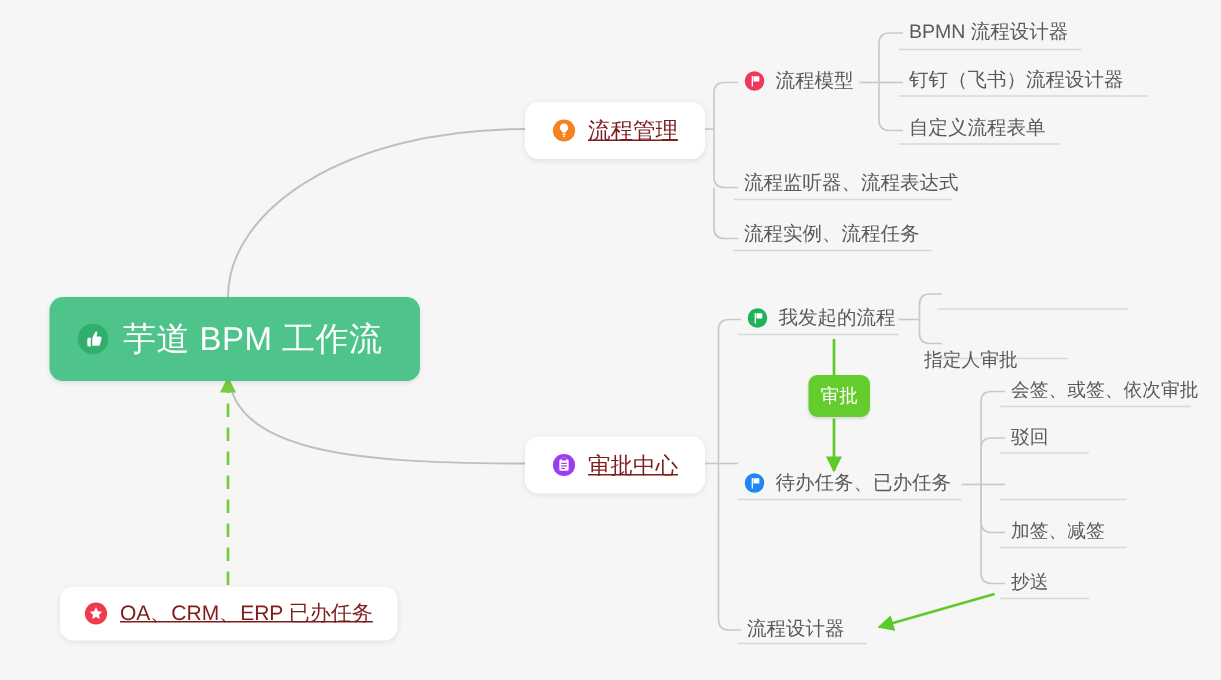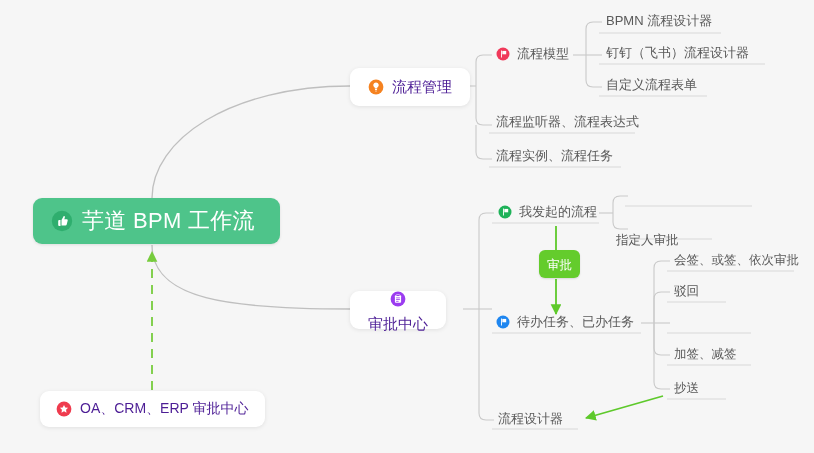--- a/index.html
+++ b/index.html
@@ -25,21 +25,21 @@
 
   
   .root-node {
     position: absolute;
     display: flex;
     align-items: center;
     gap: 9px;
     background: #4ec48a;
     border-radius: 9px;
     padding: 0 18px;
-    height: 46px;
+    height: 56px;
     box-shadow: 0 1px 3px rgba(0,0,0,0.10);
     box-sizing: border-box;
   }
   .root-label {
     color: #ffffff;
     font-size: 22px;
     letter-spacing: 0.3px;
     white-space: nowrap;
   }
 
@@ -51,22 +51,23 @@
     gap: 8px;
     background: #ffffff;
     border-radius: 9px;
     padding: 0 16px;
     height: 36px;
     box-shadow: 0 1px 4px rgba(0,0,0,0.09);
     box-sizing: border-box;
     white-space: nowrap;
   }
   .branch-label {
-    color: #4c1d95;
+    color: #7f1d1d;
     font-size: 14px;
+    text-decoration: underline;
   }
   .branch-node.big { height: 38px; padding: 0 18px; }
   .branch-node.big .branch-label { font-size: 15px; }
 
   
   .leaf-node {
     position: absolute;
     display: flex;
     align-items: center;
     gap: 7px;
@@ -220,21 +221,21 @@
     <span class="leaf-label">流程监听器、流程表达式</span>
   </div>
 
   <div class="leaf-node" style="left:602px; top:76px;">
     <span class="leaf-label">自定义流程表单</span>
   </div>
   <div class="leaf-node" style="left:492px; top:147px;">
     <span class="leaf-label">流程实例、流程任务</span>
   </div>
 
-  <div class="branch-node big" style="left:350px; top:291px;flex-direction:column;">
+  <div class="branch-node big" style="left:350px; top:291px;">
     <span class="ico">
       <svg width="16" height="16" viewBox="0 0 16 16">
         <circle cx="8" cy="8" r="7.4" fill="#9b3cf0"></circle>
         <rect x="4.9" y="4.2" width="6.2" height="7.6" rx="1" fill="#ffffff"></rect>
         <rect x="6.4" y="3.1" width="3.2" height="1.9" rx="0.7" fill="#ffffff"></rect>
         <rect x="6.4" y="3.4" width="3.2" height="1.6" rx="0.6" fill="#9b3cf0"></rect>
         <rect x="6.1" y="6.5" width="3.8" height="0.8" fill="#9b3cf0"></rect>
         <rect x="6.1" y="8.2" width="3.8" height="0.8" fill="#9b3cf0"></rect>
         <rect x="6.1" y="9.9" width="2.5" height="0.8" fill="#9b3cf0"></rect>
       </svg>
@@ -288,16 +289,16 @@
     <span class="leaf-label">流程设计器</span>
   </div>
 
   <div class="branch-node" style="left:40px; top:391px;">
     <span class="ico">
       <svg width="16" height="16" viewBox="0 0 16 16">
         <circle cx="8" cy="8" r="7.4" fill="#ef3b4e"></circle>
         <path d="M8 3.9l1.26 2.56 2.82.41-2.04 1.99.48 2.81L8 10.34l-2.52 1.33.48-2.81-2.04-1.99 2.82-.41z" fill="#ffffff"></path>
       </svg>
     </span>
-    <span class="branch-label">OA、CRM、ERP 审批中心</span>
+    <span class="branch-label">OA、CRM、ERP 已办任务</span>
   </div>
 
 </div>
 
 </body></html>

